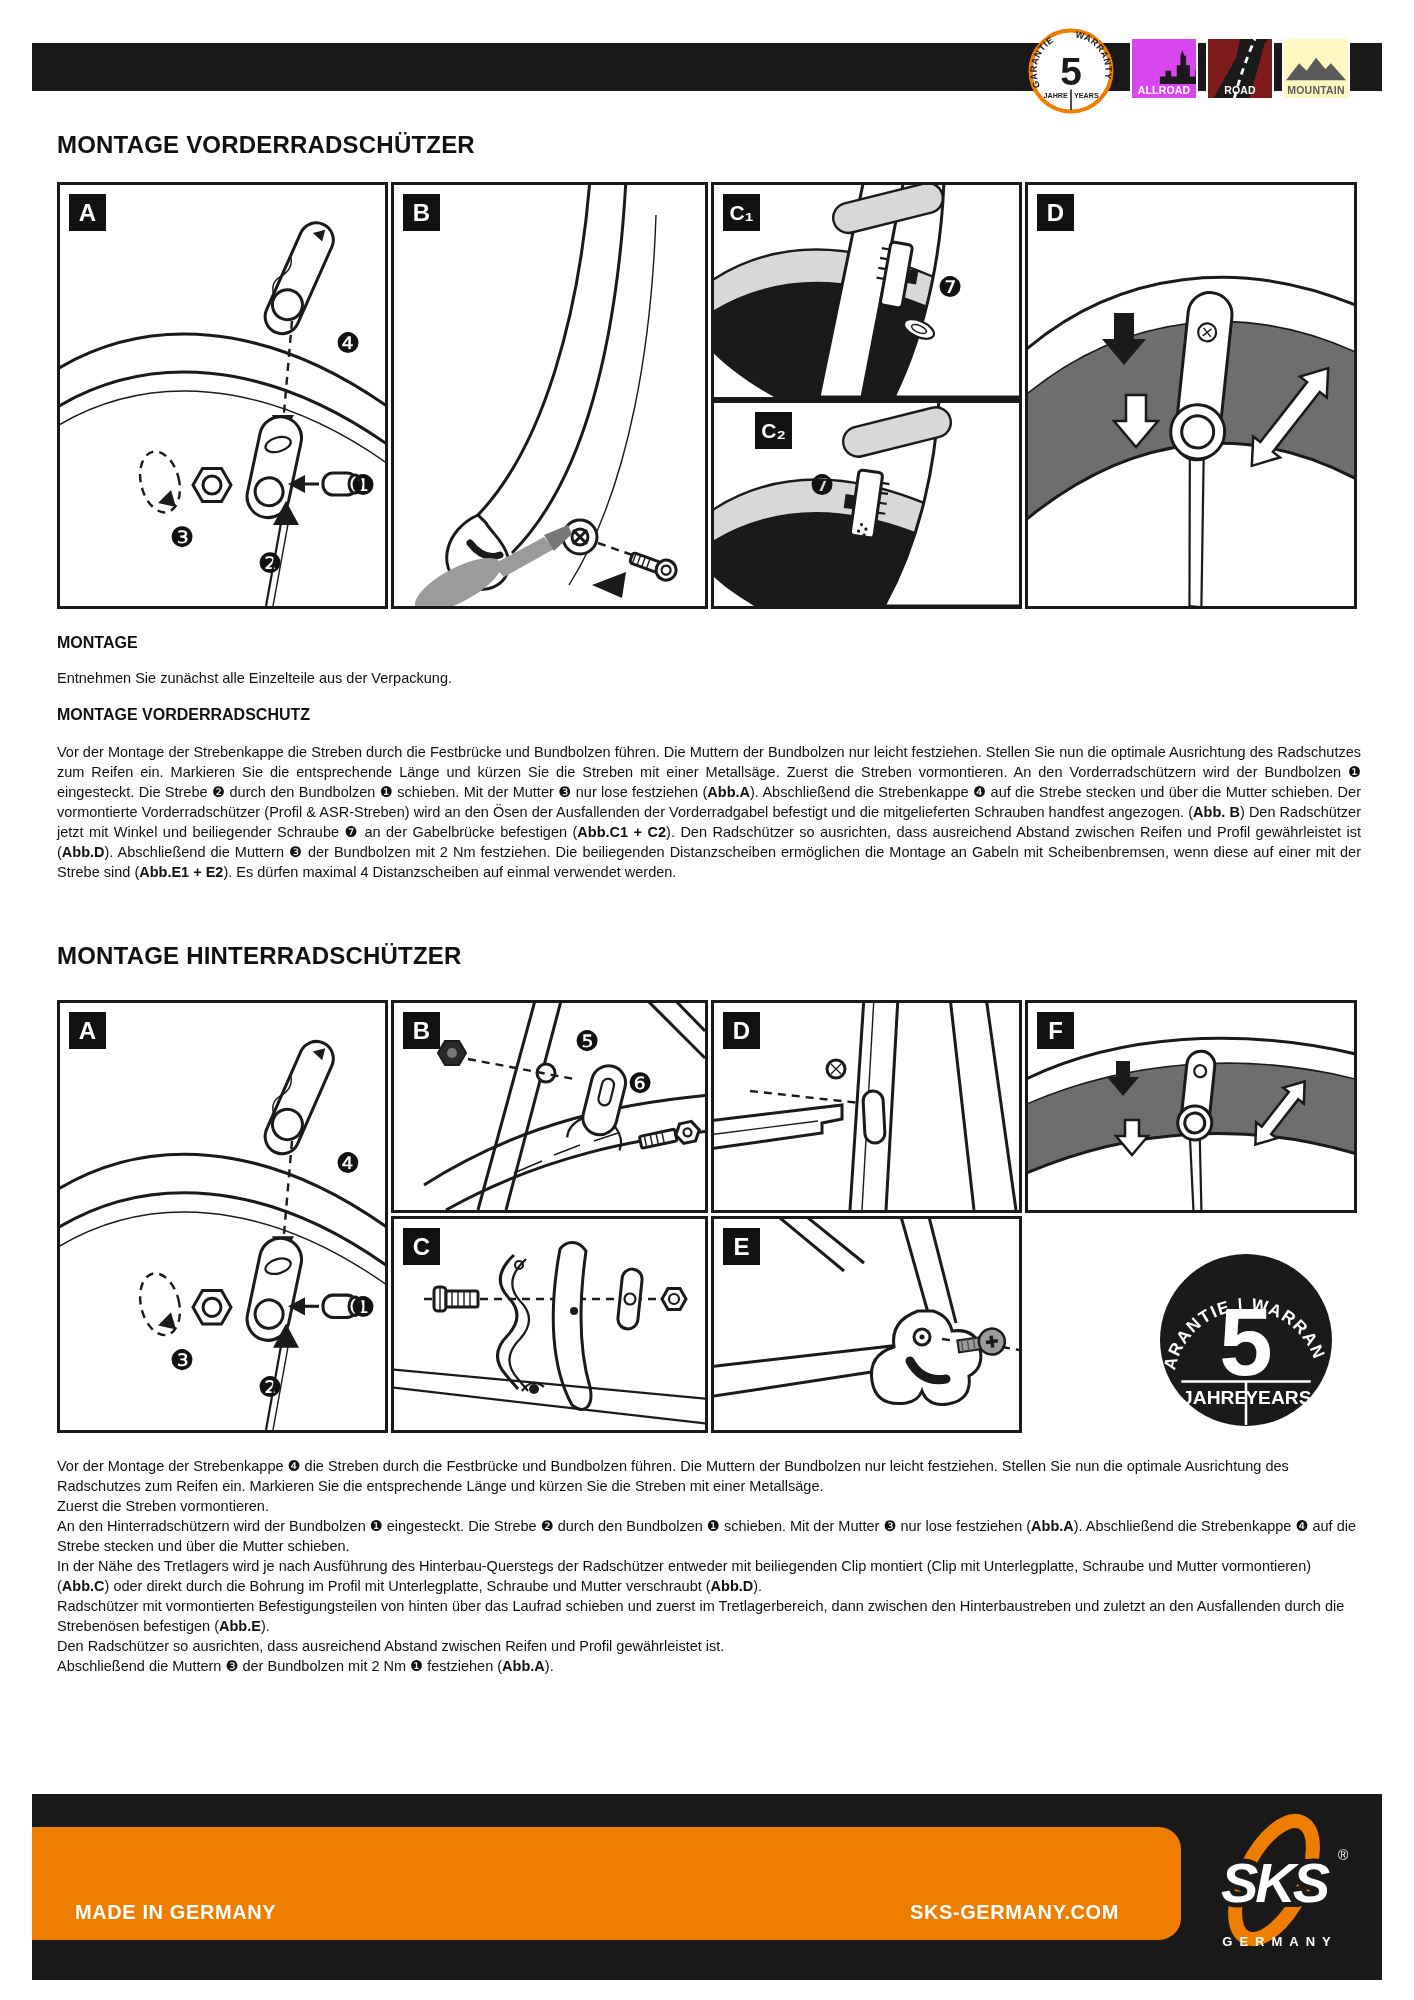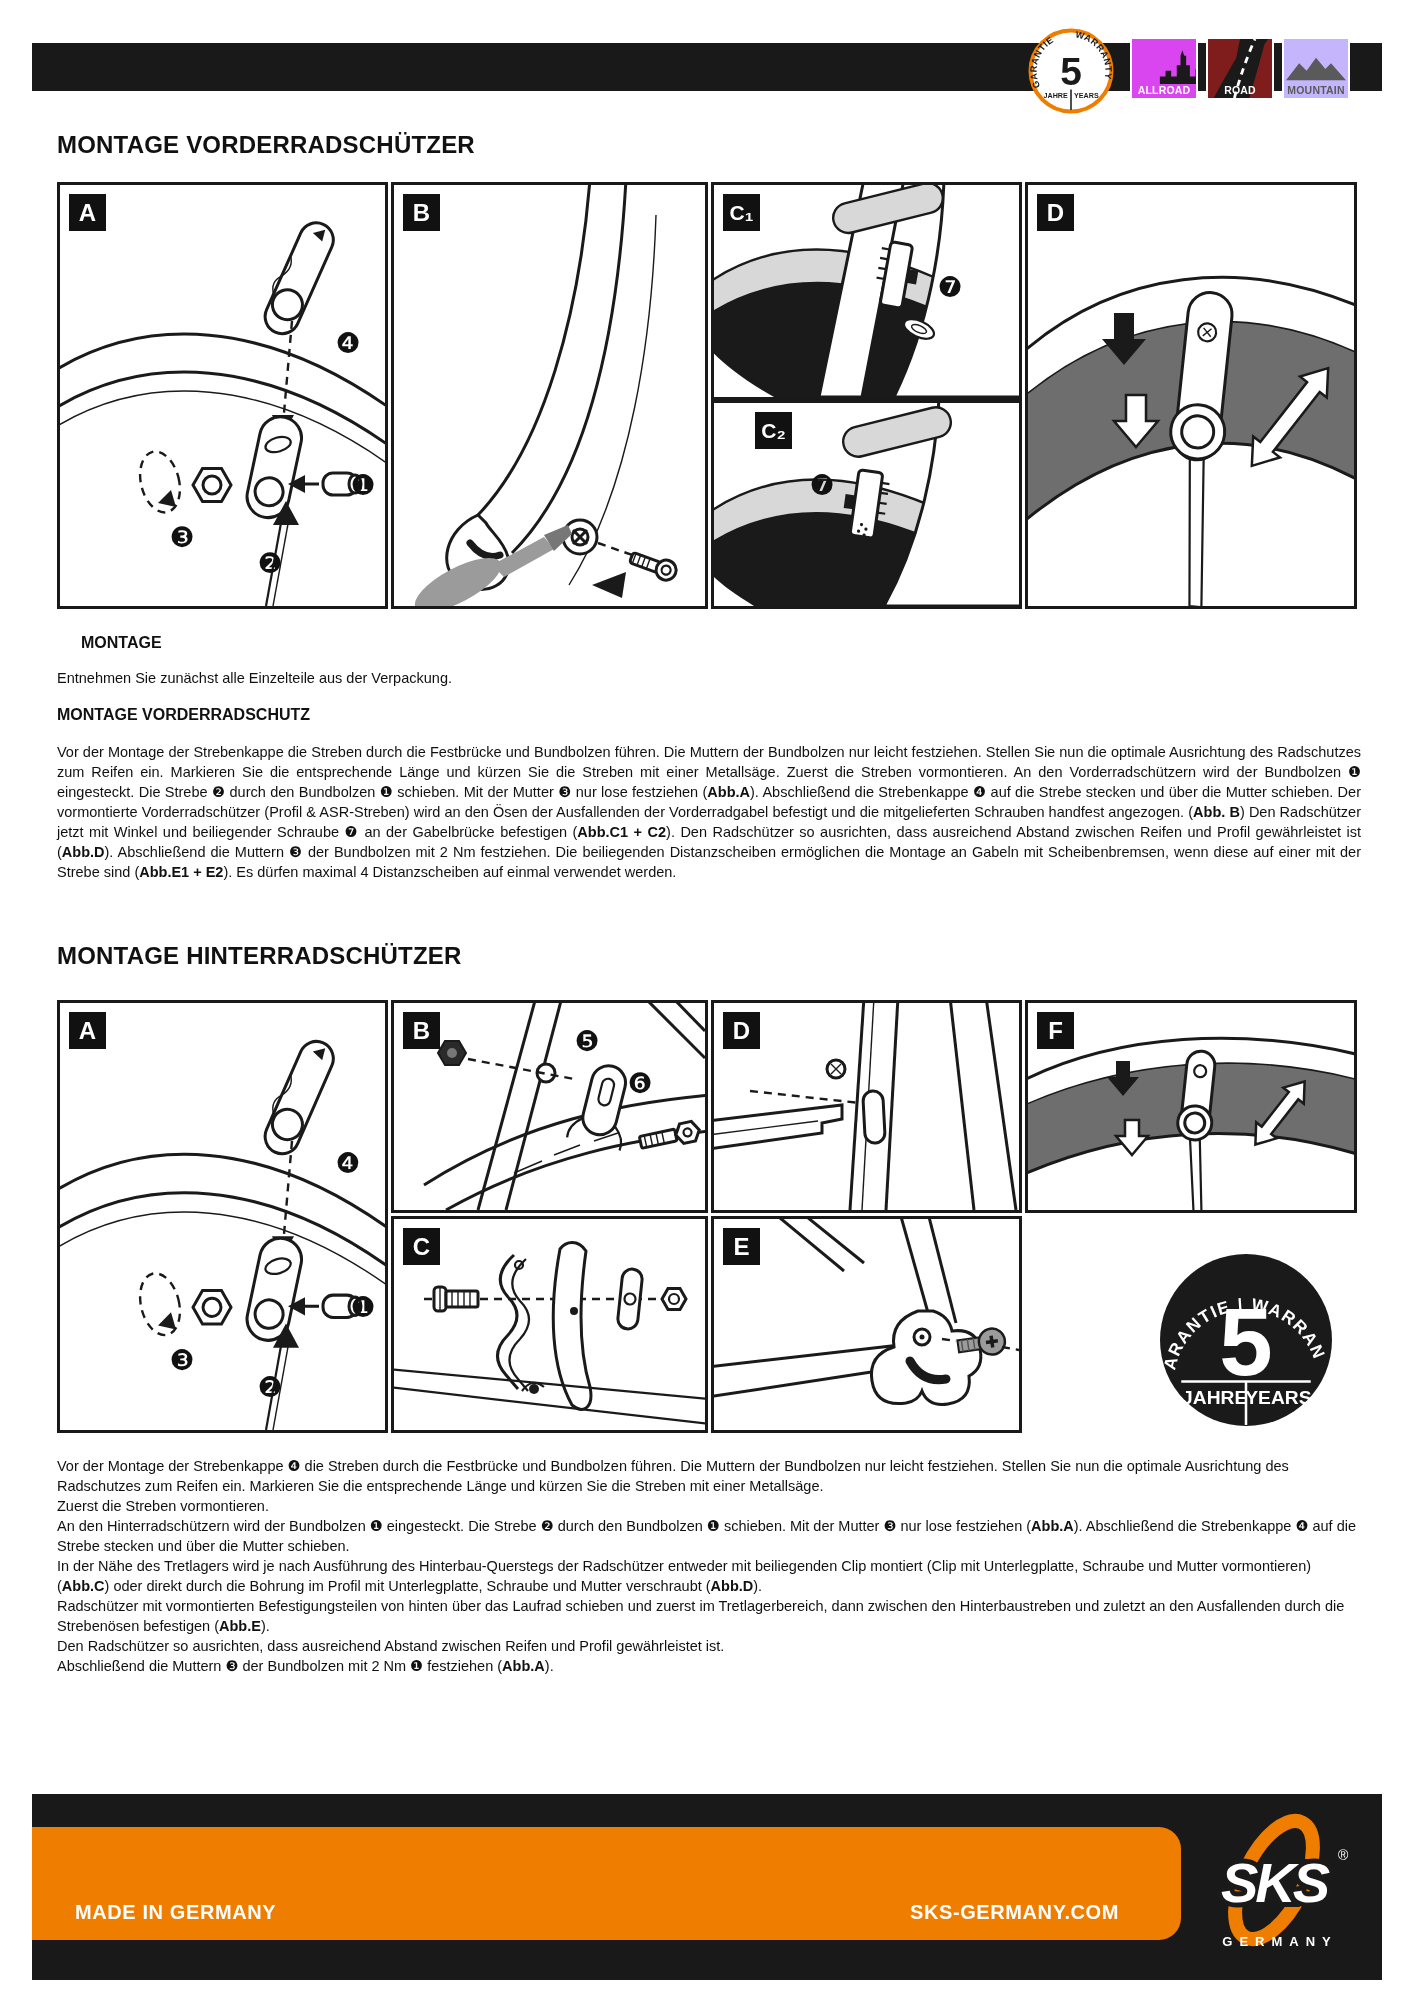--- a/index.html
+++ b/index.html
@@ -68,21 +68,21 @@
     </svg>
     <div class="tile-label">ALLROAD</div>
   </div>
   <div class="abs tile" style="left:1206px;background:#7f1d1d;">
     <svg viewBox="0 0 68 63" width="64" height="59">
       <polygon class="blk" points="6,63 44,63 54,28 60,6 64,0 34,0 30,20 14,48"></polygon>
       <path d="M 28 63 C 34 40 42 18 50 0" stroke="#fff" stroke-width="3" fill="none" stroke-dasharray="7 6"></path>
     </svg>
     <div class="tile-label">ROAD</div>
   </div>
-  <div class="abs tile" style="left:1282px;background:#c4b5fd;">
+  <div class="abs tile" style="left:1282px;background:#fef9c3;">
     <svg viewBox="0 0 68 63" width="64" height="59">
       <polygon fill="#5A5A5A" points="2,44 16,26 24,34 34,20 44,32 50,26 66,44"></polygon>
     </svg>
     <div class="tile-label" style="color:#5A5A5A;">MOUNTAIN</div>
   </div>
 
   <div class="abs h1" style="left:57px;top:131px;">MONTAGE VORDERRADSCHÜTZER</div>
 
   <div class="panel" style="left:57px;top:182px;width:331px;height:427px;">
     <div class="plbl">A</div>
@@ -206,21 +206,21 @@
         <path class="s1" d="M -5 -82 l 8 8 M 3 -82 l -8 8"></path>
       </g>
       <path class="blk" d="M 86 128 h 20 v 26 h 12 l -22 26 l -22 -26 h 12 z"></path>
       <path d="M 108 262 l 22 -26 h -12 v -26 h -20 v 26 h -12 z" fill="#fff" stroke="#1a1a1a" stroke-width="2.5"></path>
       <g transform="translate(262,232) rotate(38)">
         <path d="M 0 -62 l 17 24 h -9 v 76 h 9 l -17 24 l -17 -24 h 9 v -76 h -9 z" fill="#fff" stroke="#1a1a1a" stroke-width="2.5"></path>
       </g>
     </svg>
   </div>
 
-  <div class="abs h2" style="left:57px;top:634px;margin-left:24px;">MONTAGE</div>
+  <div class="abs h2" style="left:57px;top:634px;">MONTAGE</div>
   <div class="abs body-t" style="left:57px;top:668px;width:1304px;">Entnehmen Sie zunächst alle Einzelteile aus der Verpackung.</div>
   <div class="abs h2" style="left:57px;top:706px;">MONTAGE VORDERRADSCHUTZ</div>
   <div class="abs body-t just" style="left:57px;top:742px;width:1304px;"><span>Vor der Montage der Strebenkappe die Streben durch die Festbrücke und Bundbolzen führen. Die Muttern der Bundbolzen nur leicht festziehen. Stellen Sie nun die optimale Ausrichtung des Radschutzes zum Reifen ein. Markieren Sie die entsprechende Länge und kürzen Sie die Streben mit einer Metallsäge. Zuerst die Streben vormontieren. An den Vorderradschützern wird der Bundbolzen ❶ eingesteckt. Die Strebe ❷ durch den Bundbolzen ❶ schieben. Mit der Mutter ❸ nur lose festziehen (</span><b>Abb.A</b><span>). Abschließend die Strebenkappe ❹  auf die Strebe stecken und über die Mutter schieben. Der vormontierte Vorderradschützer (Profil &amp; ASR-Streben) wird an den Ösen der Ausfallenden der Vorderradgabel befestigt und die mitgelieferten Schrauben handfest angezogen. (</span><b>Abb. B</b><span>) Den Radschützer jetzt mit Winkel und beiliegender Schraube ❼ an der Gabelbrücke befestigen (</span><b>Abb.C1 + C2</b><span>). Den Radschützer so ausrichten, dass ausreichend Abstand zwischen Reifen und Profil gewährleistet ist (</span><b>Abb.D</b><span>). Abschließend die Muttern ❸ der Bundbolzen mit 2 Nm festziehen. Die beiliegenden Distanzscheiben ermöglichen die Montage an Gabeln mit Scheibenbremsen, wenn diese auf einer mit der Strebe sind (</span><b>Abb.E1 + E2</b><span>). Es dürfen maximal 4 Distanzscheiben auf einmal verwendet werden.</span></div>
 
   <div class="abs h1" style="left:57px;top:942px;">MONTAGE HINTERRADSCHÜTZER</div>
 
   <div class="panel" style="left:57px;top:1000px;width:331px;height:433px;">
     <div class="plbl">A</div>
     <svg viewBox="0 0 325 421" preserveAspectRatio="none">
       <path class="s3" d="M-6 186 C 85 130, 205 134, 331 224"></path>

